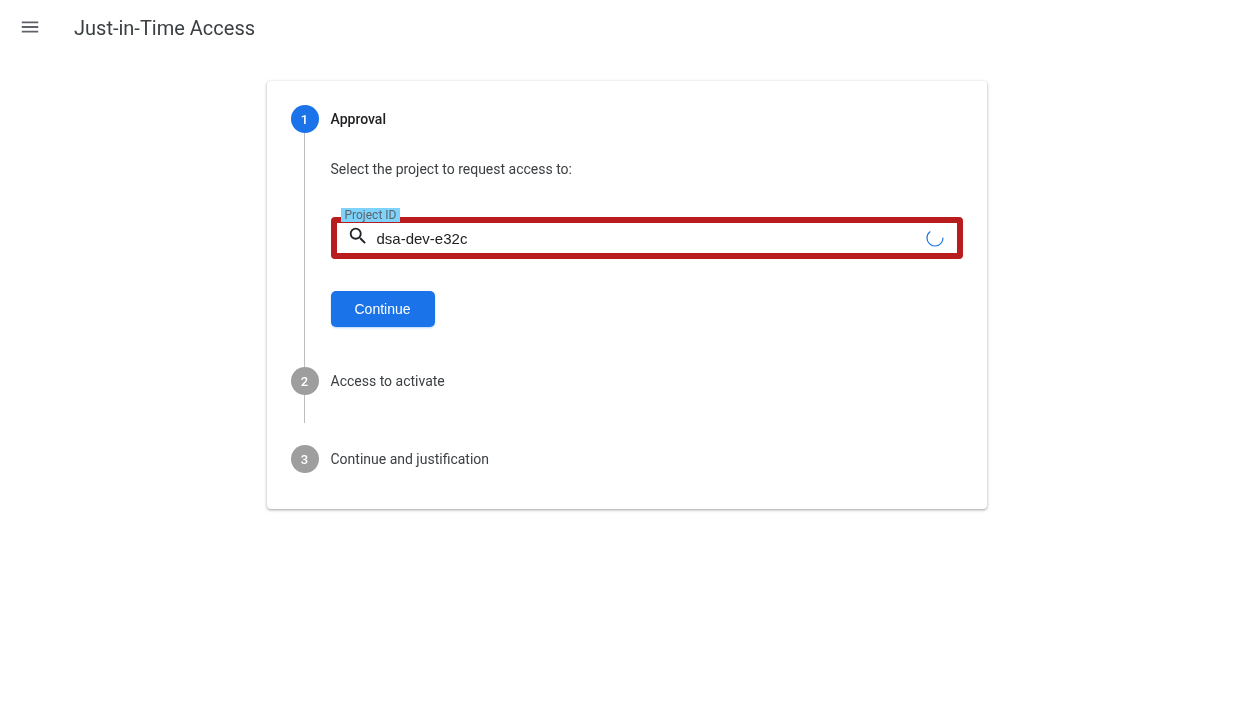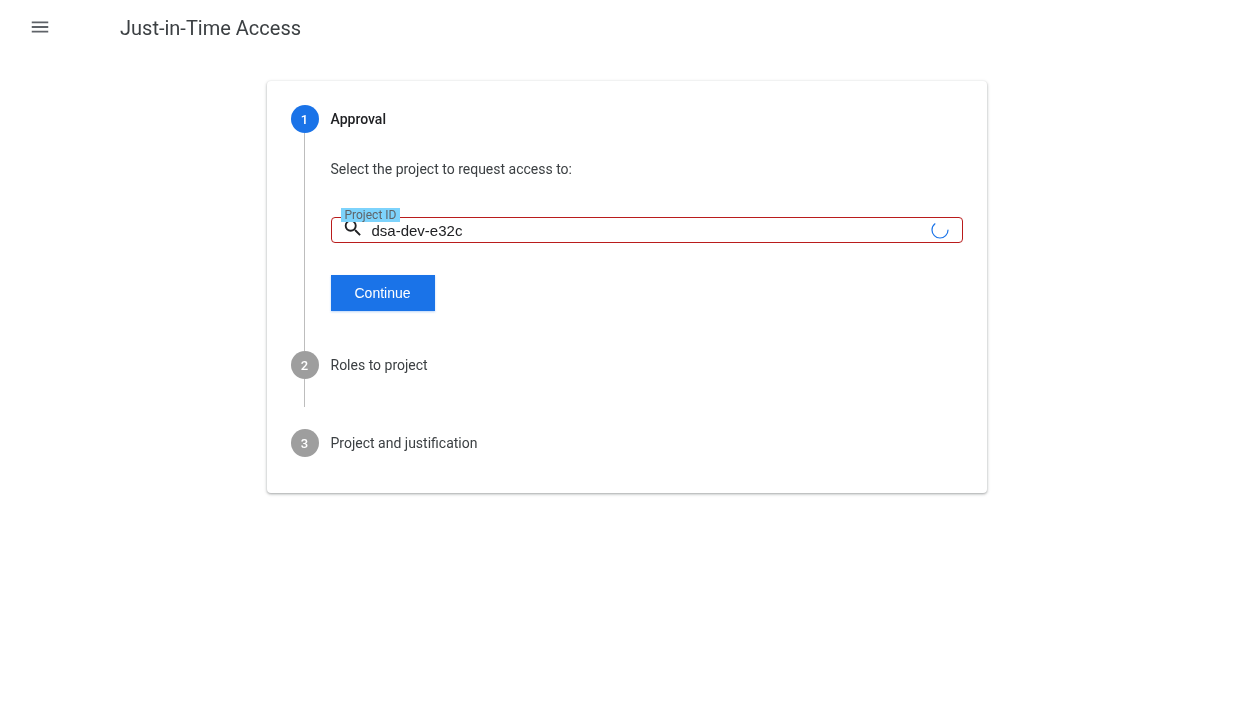--- a/index.html
+++ b/index.html
@@ -12,22 +12,21 @@
       background: #ffffff;
       color: #202124;
       width: 1253px;
       height: 708px;
       overflow: hidden;
     }
     .topbar {
       height: 56px;
       display: flex;
       align-items: center;
-      padding: 0 20px;
-      gap: 36px;
+      padding: 0 10px;
     }
     .menu-btn {
       width: 40px;
       height: 40px;
       border: none;
       background: transparent;
       display: flex;
       align-items: center;
       justify-content: center;
       cursor: pointer;
@@ -112,23 +111,23 @@
       left: 10px;
       background: #7dd3fc;
       padding: 0 4px;
       font-size: 12px;
       color: #5f6368;
       z-index: 1;
     }
     .field-box {
       display: flex;
       align-items: center;
-      border: 1px solid #b91c1c;
+      border: 6px solid #b91c1c;
       border-radius: 4px;
-      height: 26px;
+      height: 42px;
       padding: 0 12px;
       position: relative;
     }
     .field-box svg.search-svg {
       flex-shrink: 0;
       margin-left: -2px;
     }
     .field-input {
       flex: 1;
       border: none;
@@ -160,21 +159,21 @@
     }
     @keyframes dash {
       0% { stroke-dasharray: 1, 200; stroke-dashoffset: 0; }
       50% { stroke-dasharray: 89, 200; stroke-dashoffset: -35; }
       100% { stroke-dasharray: 89, 200; stroke-dashoffset: -124; }
     }
     .continue-btn {
       background: #1a73e8;
       color: #ffffff;
       border: none;
-      border-radius: 0;
+      border-radius: 5px;
       height: 36px;
       padding: 8px 24px;
       font-size: 14px;
       font-weight: 500;
       cursor: pointer;
       box-shadow: 0 1px 2px rgba(26,115,232,0.3);
     }
     .step-gap {
       height: 50px;
       position: relative;
@@ -230,28 +229,28 @@
         </div>
       </div>
 
       <button class="continue-btn">Continue</button>
     </div>
   </div>
 
   <div class="step" style="padding-bottom:0;">
     <div class="step-header">
       <div class="step-badge inactive">2</div>
-      <div class="step-title inactive">Roles to project</div>
+      <div class="step-title inactive">Access to activate</div>
     </div>
   </div>
 
   <div class="step-gap">
     <div class="connector-short"></div>
   </div>
 
   <div class="step" style="padding-bottom:12px;">
     <div class="step-header">
       <div class="step-badge inactive">3</div>
-      <div class="step-title inactive">Project and justification</div>
+      <div class="step-title inactive">Continue and justification</div>
     </div>
   </div>
 
 </div>
 
 </body></html>

